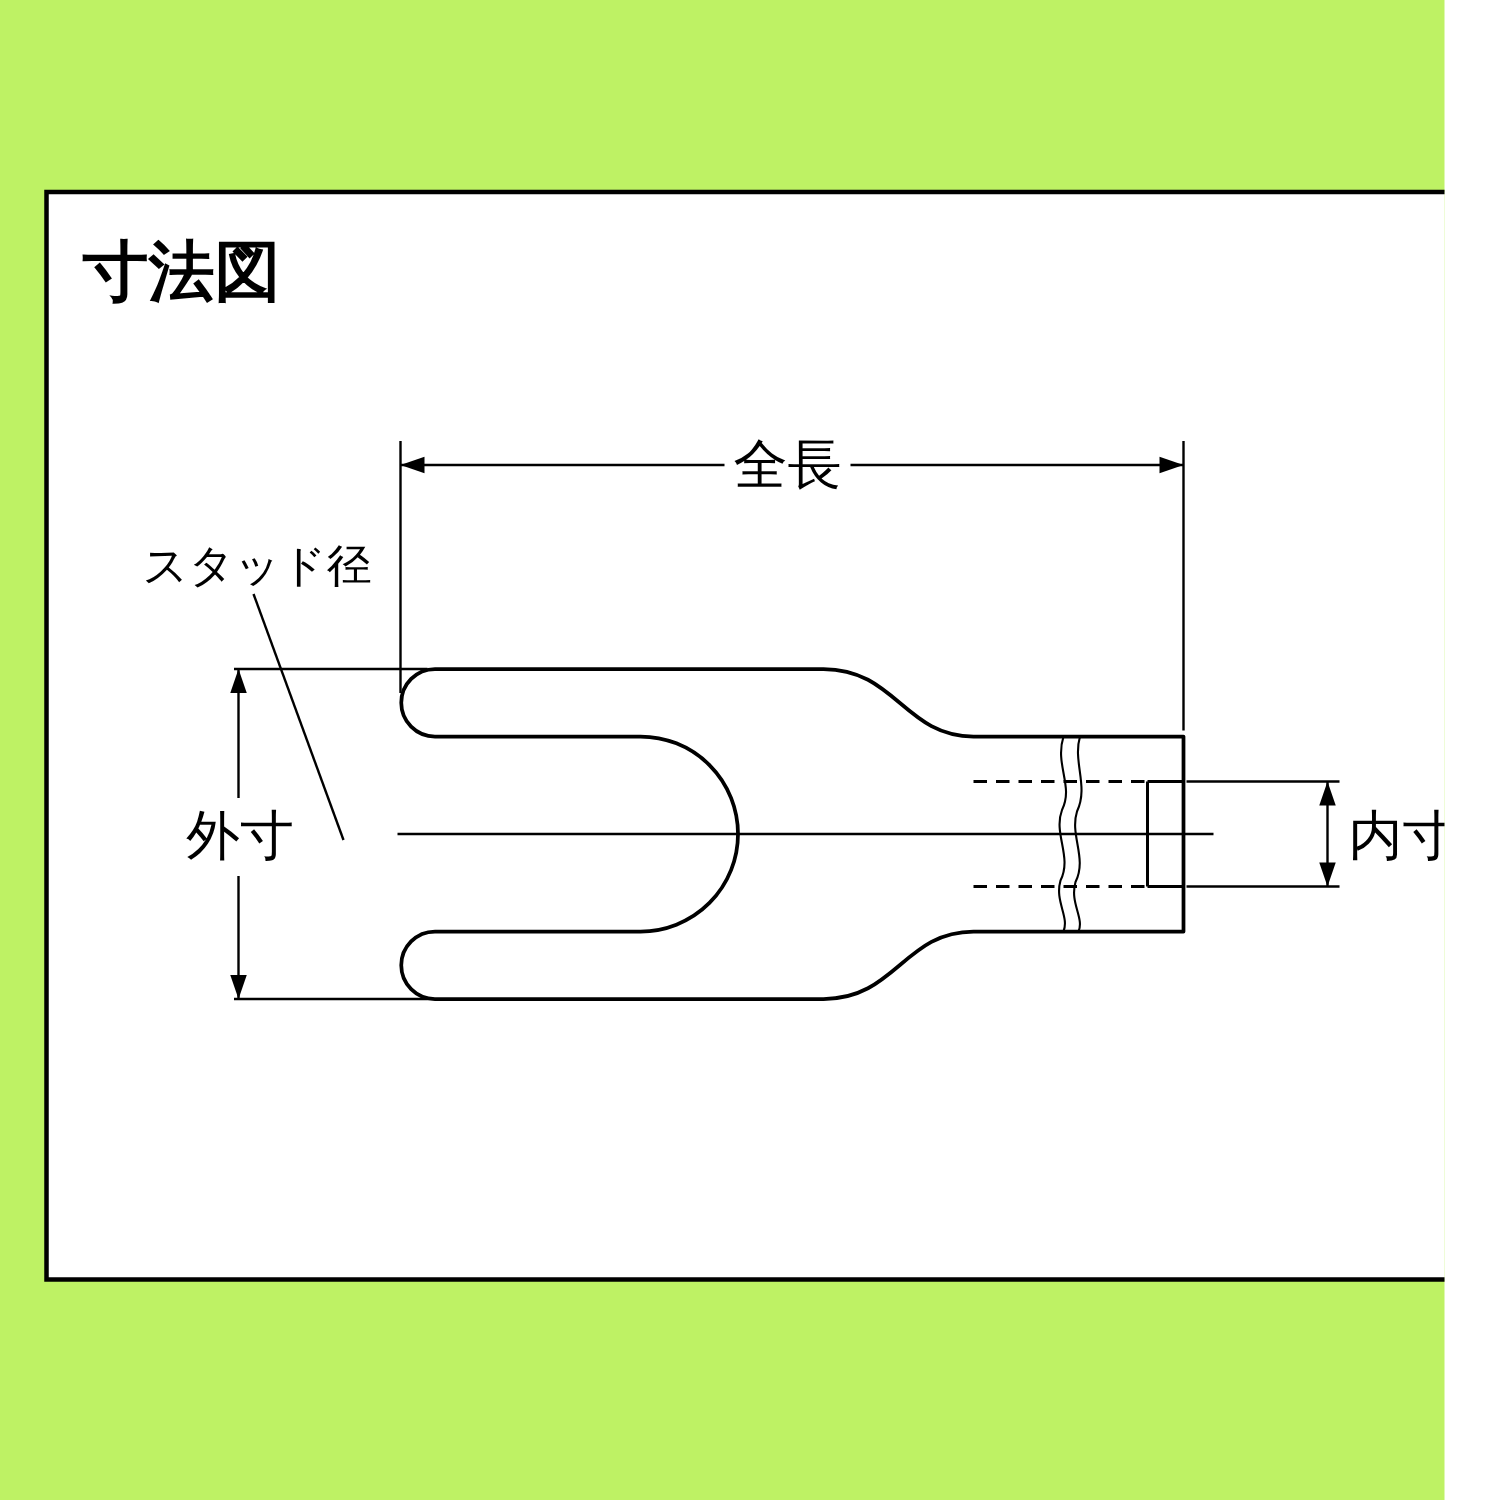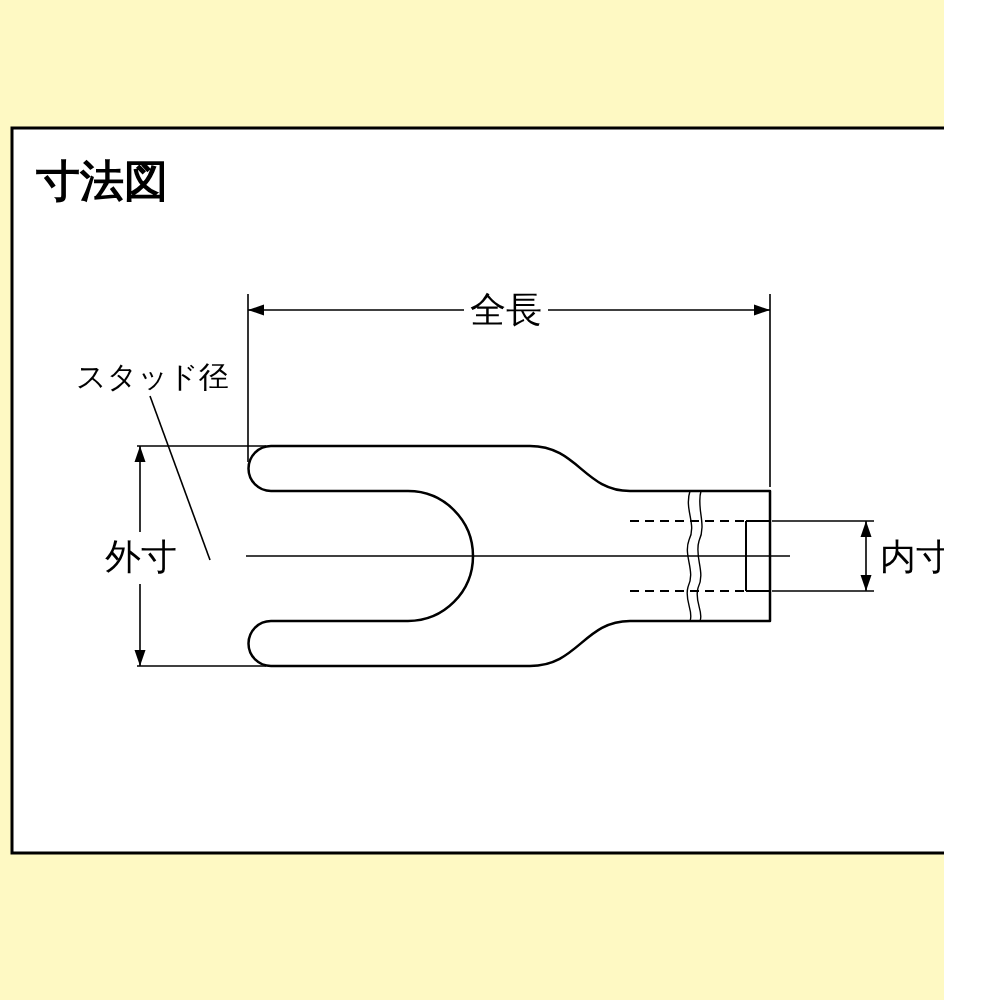--- a/index.html
+++ b/index.html
@@ -7,22 +7,23 @@
     padding: 0;
     background: #ffffff;
     width: 1000px;
     height: 1000px;
     font-family: "Liberation Sans", "DejaVu Sans", sans-serif;
   }
   .stage {
     position: relative;
     width: 944px;
     height: 1000px;
-    background: #fef9c3;
+    background: #bef264;
     overflow: hidden;
+    padding-left: 19px;
   }
   svg { display: block; }
   svg text {
     fill: #000000;
     font-family: "Liberation Sans", "DejaVu Sans", sans-serif;
   }
   .title-text {
     font-size: 44px;
     font-weight: bold;
   }

